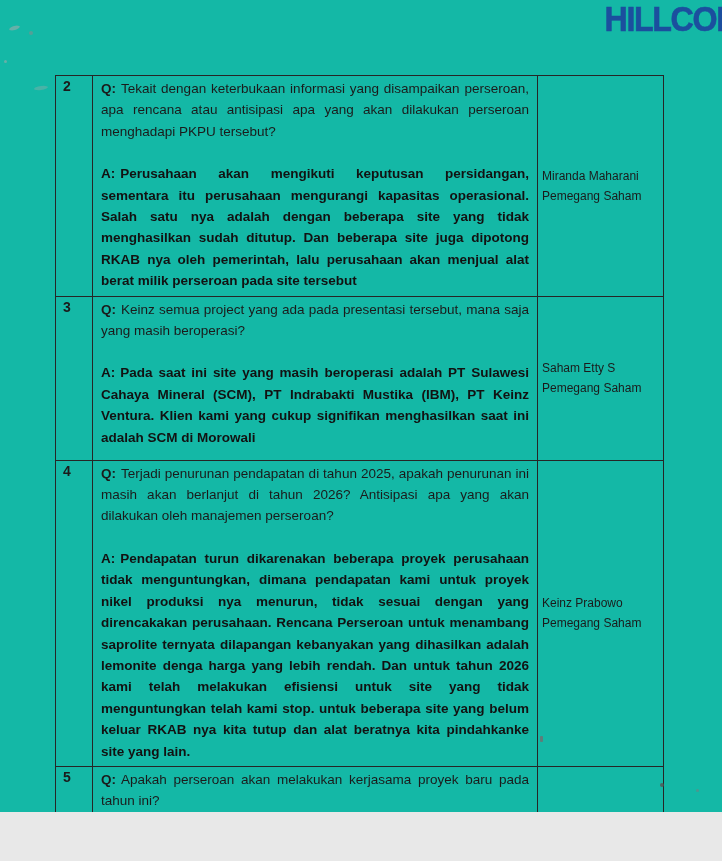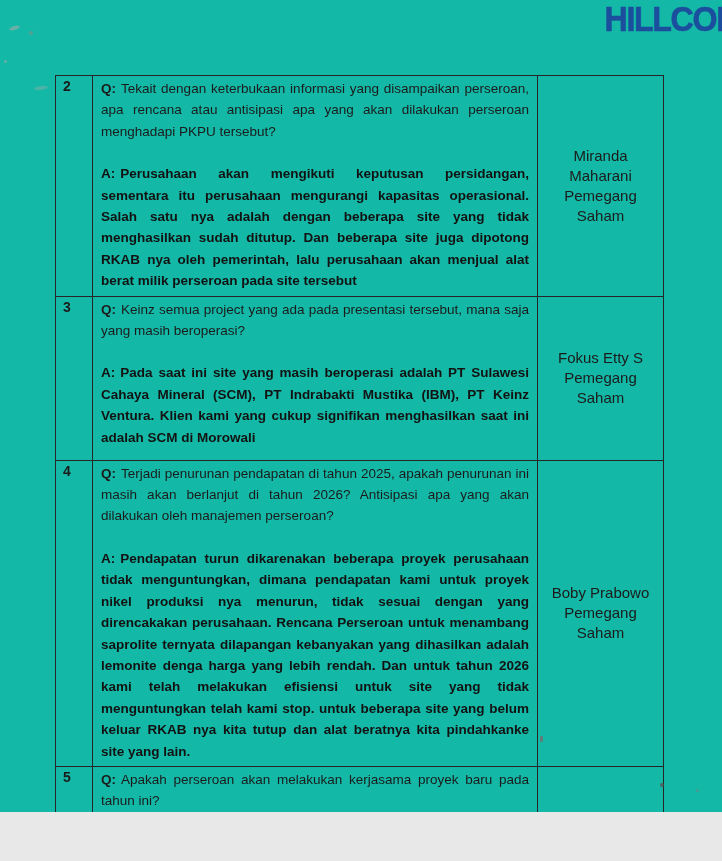--- a/index.html
+++ b/index.html
@@ -74,22 +74,22 @@
     font-weight: bold;
     margin-right: 5px;
   }
   p.answer {
     margin-top: 21px !important;
     font-weight: bold;
     color: #121212;
   }
   td.name-cell {
     vertical-align: middle;
-    text-align: center;
-    font-size: 15px;
+    text-align: left;
+    font-size: 12px;
     line-height: 20px;
     padding: 0 4px;
   }
   
   .artifact {
     position: absolute;
     background: #a9a9a9;
     opacity: 0.55;
     border-radius: 50%;
   }
@@ -128,33 +128,33 @@
         </td>
       </tr>
 
       <tr class="r1">
         <td class="num-cell">3</td>
         <td class="qa-cell">
           <p class="question"><span class="q-label">Q:</span><span>Keinz semua project yang ada pada presentasi tersebut, mana saja yang masih beroperasi?</span></p>
           <p class="answer"><span class="a-label">A:</span><span>Pada saat ini site yang masih beroperasi adalah PT Sulawesi Cahaya Mineral (SCM), PT Indrabakti Mustika (IBM), PT Keinz Ventura. Klien kami yang cukup signifikan menghasilkan saat ini adalah SCM di Morowali</span></p>
         </td>
         <td class="name-cell">
-          <div>Fokus Etty S</div>
+          <div>Saham Etty S</div>
           <div>Pemegang Saham</div>
         </td>
       </tr>
 
       <tr class="r2">
         <td class="num-cell">4</td>
         <td class="qa-cell">
           <p class="question"><span class="q-label">Q:</span><span>Terjadi penurunan pendapatan di tahun 2025, apakah penurunan ini masih akan berlanjut di tahun 2026? Antisipasi apa yang akan dilakukan oleh manajemen perseroan?</span></p>
           <p class="answer"><span class="a-label">A:</span><span>Pendapatan turun dikarenakan beberapa proyek perusahaan tidak menguntungkan, dimana pendapatan kami untuk proyek nikel produksi nya menurun, tidak sesuai dengan yang direncakakan perusahaan. Rencana Perseroan untuk menambang saprolite ternyata dilapangan kebanyakan yang dihasilkan adalah lemonite denga harga yang lebih rendah. Dan untuk tahun 2026 kami telah melakukan efisiensi untuk site yang tidak menguntungkan telah kami stop. untuk beberapa site yang belum keluar RKAB nya kita tutup dan alat beratnya kita pindahkanke site yang lain.</span></p>
         </td>
         <td class="name-cell">
-          <div>Boby Prabowo</div>
+          <div>Keinz Prabowo</div>
           <div>Pemegang Saham</div>
         </td>
       </tr>
 
       <tr class="r3">
         <td class="num-cell">5</td>
         <td class="qa-cell">
           <p class="question"><span class="q-label">Q:</span><span>Apakah perseroan akan melakukan kerjasama proyek baru pada tahun ini?</span></p>
           <p class="answer"><span class="a-label">A:</span><span>Sepertinya tahun ini kita tetap fokus pada proyek yang ada, sambil menunggu proses persidangan PKPU, dan kami harus menyelsaikan masalah2 internal perseroan. Fokus pada site yang menguntungkan, baru setelah itu ekspansi ke proyek baru</span></p>
         </td>

